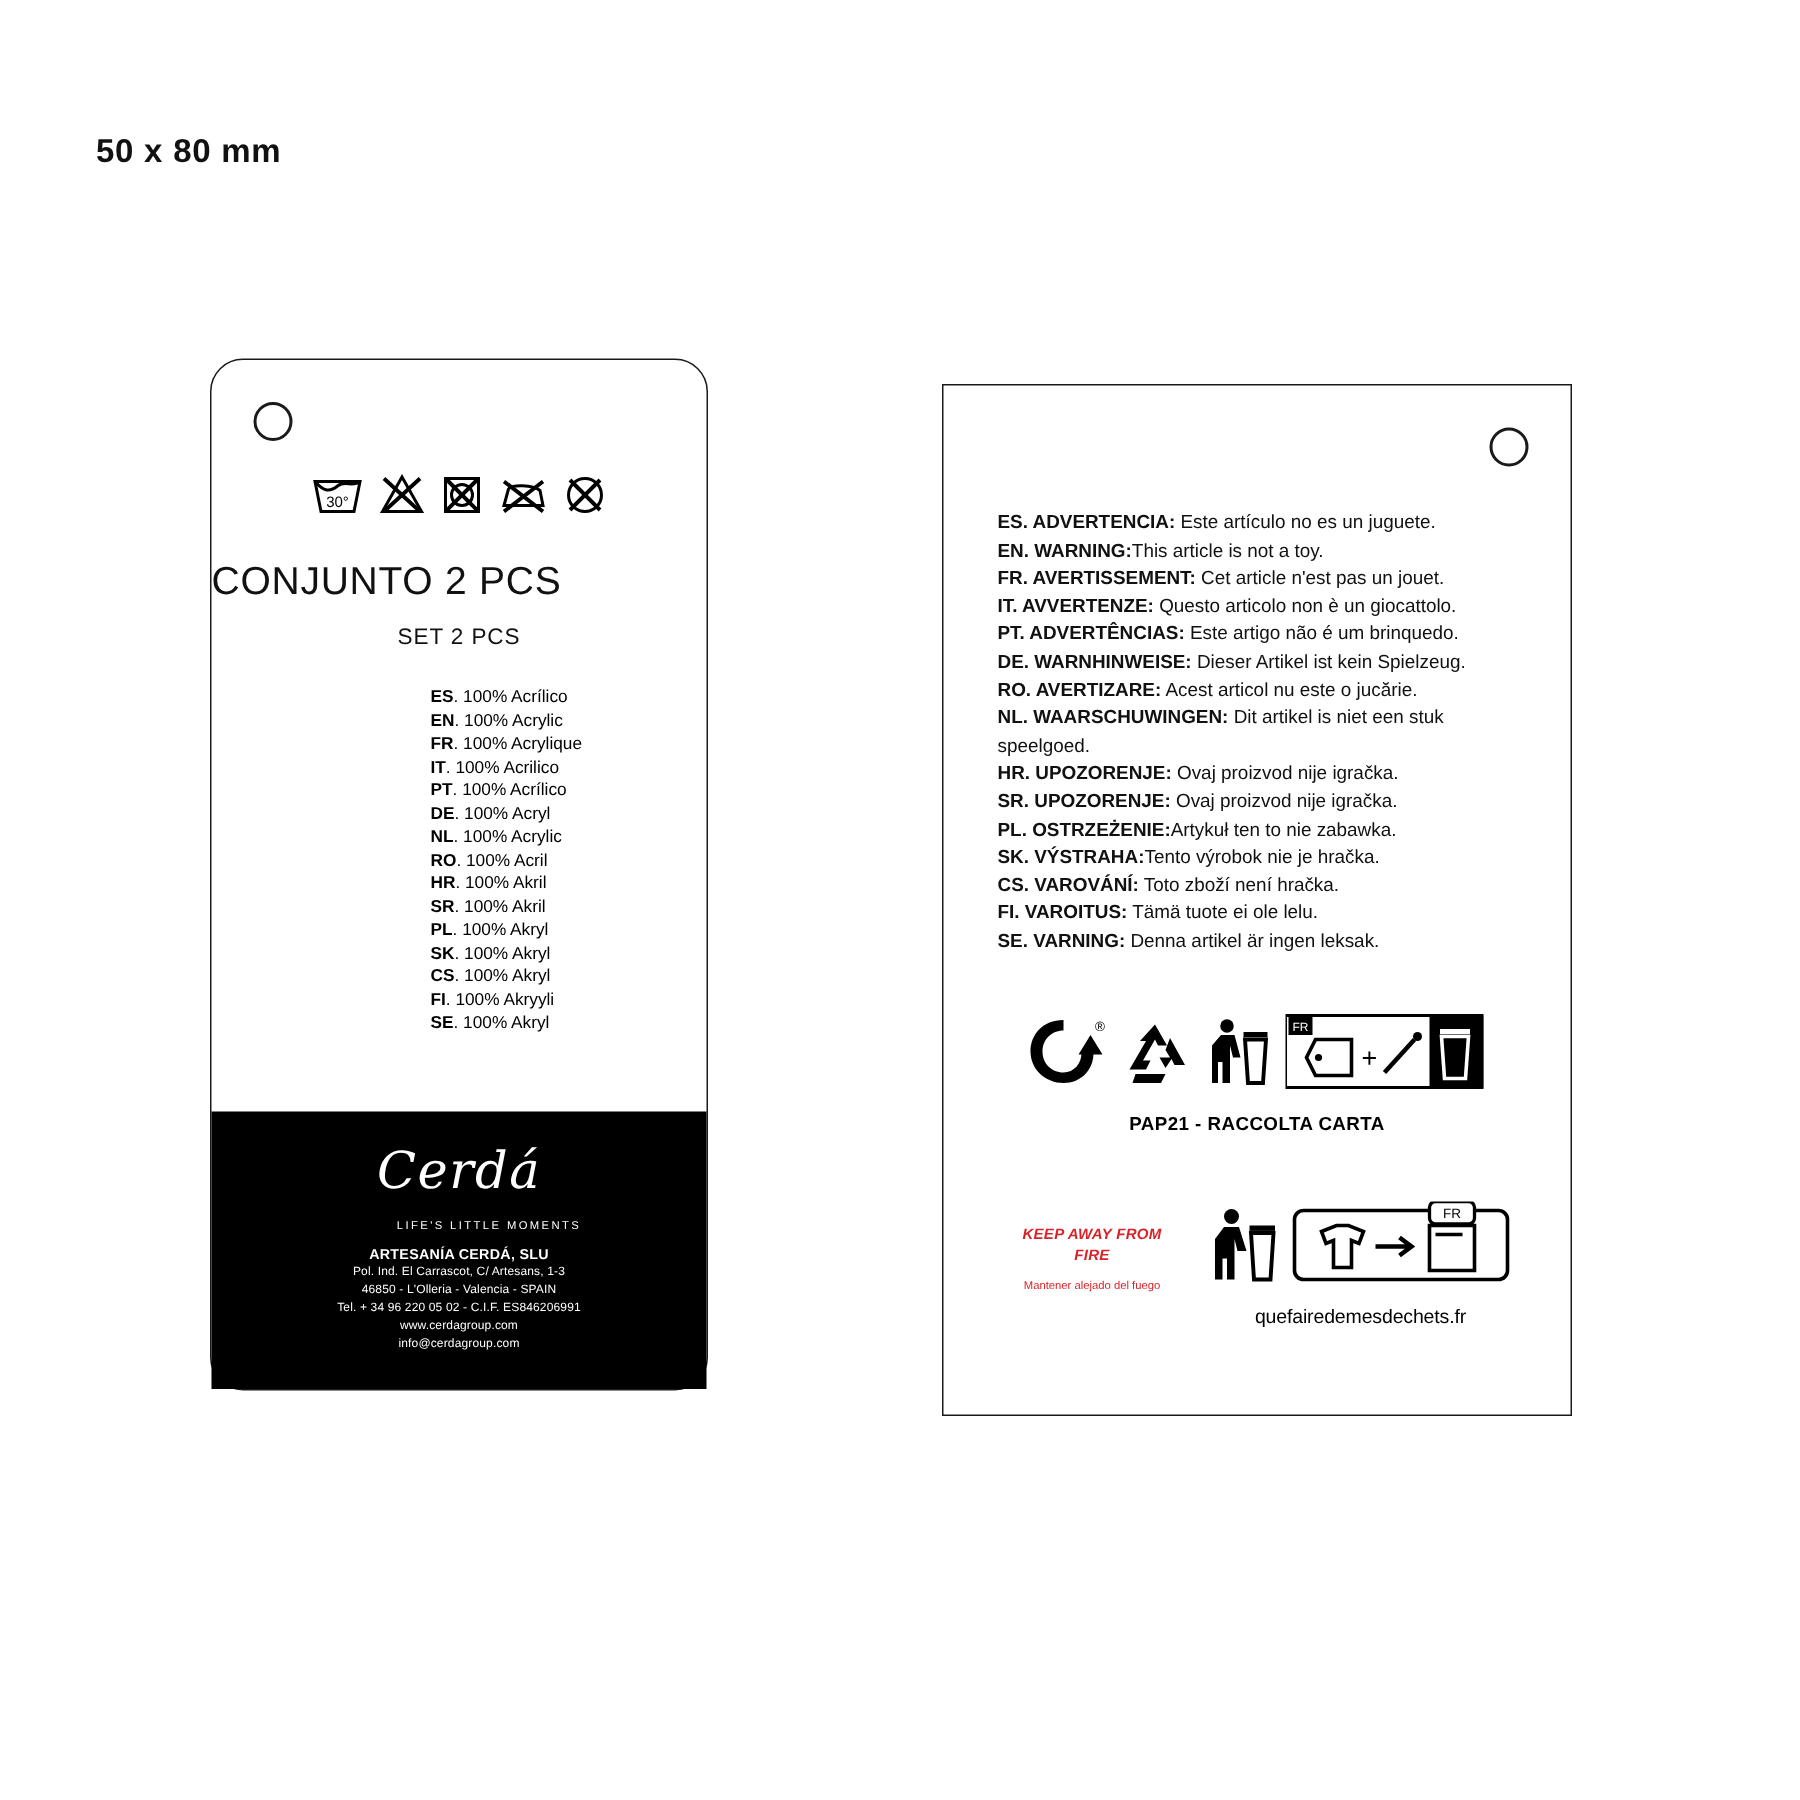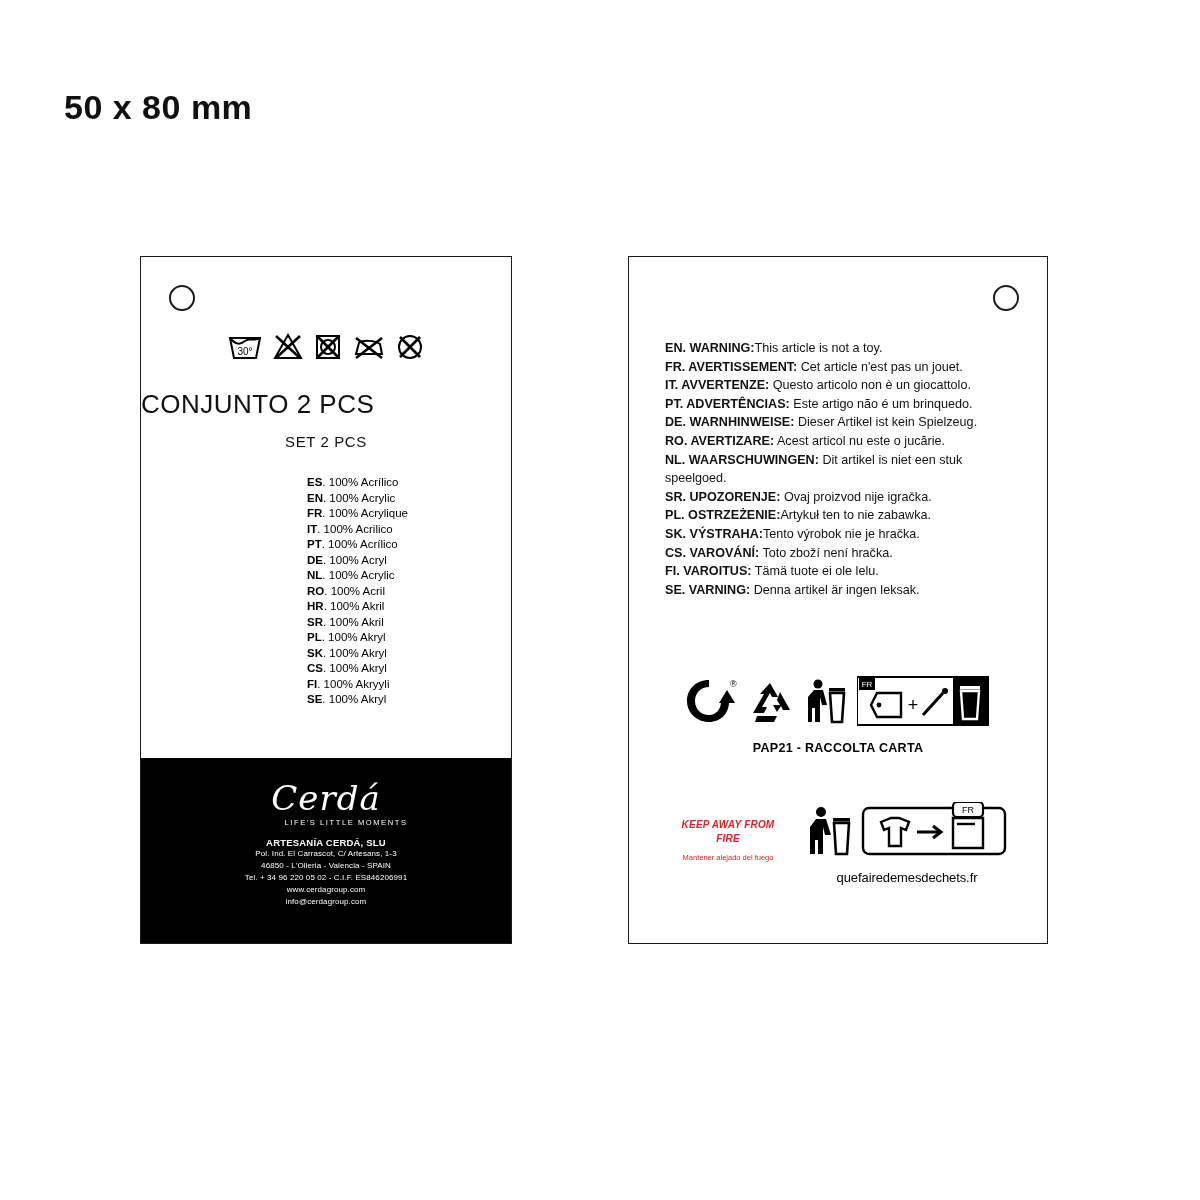--- a/index.html
+++ b/index.html
@@ -13,39 +13,40 @@
     position: relative;
     font-family: "Liberation Sans", sans-serif;
     color: #000000;
     overflow: hidden;
   }
 
   .size-title {
     position: absolute;
     left: 64px;
     top: 88px;
-    font-size: 34px;
+    font-size: 22px;
     font-weight: bold;
     letter-spacing: 0.5px;
     color: #111;
   }
 
   .tag {
     position: absolute;
     background: #ffffff;
     border: 1px solid #1a1a1a;
     box-sizing: border-box;
   }
 
   
   #front-tag {
     left: 140px;
-    top: 256px;
-    width: 372px;
+    top: 239px;
+    width: 332px;
     height: 688px;
+    border-radius: 22px;
   }
 
   .punch-hole {
     position: absolute;
     width: 26px;
     height: 26px;
     border: 2px solid #1a1a1a;
     border-radius: 50%;
     box-sizing: border-box;
   }
@@ -116,21 +117,21 @@
     margin-top: 22px;
     font-family: "DejaVu Serif", serif;
     font-style: italic;
     font-size: 34px;
     letter-spacing: 1px;
     line-height: 36px;
   }
   .brand-tagline {
     font-size: 7.5px;
     letter-spacing: 1.6px;
-    margin-top: 2px;
+    margin-top: 13px;
     text-transform: uppercase;
     padding-left: 40px;
   }
   .company-name {
     font-size: 9.5px;
     font-weight: bold;
     margin-top: 10px;
     letter-spacing: 0.2px;
   }
   .company-line {
@@ -306,27 +307,29 @@
     <div class="company-line">www.cerdagroup.com</div>
     <div class="company-line">info@cerdagroup.com</div>
   </div>
 </div>
 
 <div class="tag" id="back-tag">
 
   <div class="punch-hole"></div>
 
   <div class="warnings">
+    <div class="warning-row"><span class="w-lang">ES. ADVERTENCIA:</span><span> Este artículo no es un juguete.</span></div>
     <div class="warning-row"><span class="w-lang">EN. WARNING:</span><span>This article is not a toy.</span></div>
     <div class="warning-row"><span class="w-lang">FR. AVERTISSEMENT:</span><span> Cet article n'est pas un jouet.</span></div>
     <div class="warning-row"><span class="w-lang">IT. AVVERTENZE:</span><span> Questo articolo non è un giocattolo.</span></div>
     <div class="warning-row"><span class="w-lang">PT. ADVERTÊNCIAS:</span><span> Este artigo não é um brinquedo.</span></div>
     <div class="warning-row"><span class="w-lang">DE. WARNHINWEISE:</span><span> Dieser Artikel ist kein Spielzeug.</span></div>
     <div class="warning-row"><span class="w-lang">RO. AVERTIZARE:</span><span> Acest articol nu este o jucărie.</span></div>
     <div class="warning-row"><span class="w-lang">NL. WAARSCHUWINGEN:</span><span> Dit artikel is niet een stuk speelgoed.</span></div>
+    <div class="warning-row"><span class="w-lang">HR. UPOZORENJE:</span><span> Ovaj proizvod nije igračka.</span></div>
     <div class="warning-row"><span class="w-lang">SR. UPOZORENJE:</span><span> Ovaj proizvod nije igračka.</span></div>
     <div class="warning-row"><span class="w-lang">PL. OSTRZEŻENIE:</span><span>Artykuł ten to nie zabawka.</span></div>
     <div class="warning-row"><span class="w-lang">SK. VÝSTRAHA:</span><span>Tento výrobok nie je hračka.</span></div>
     <div class="warning-row"><span class="w-lang">CS. VAROVÁNÍ:</span><span> Toto zboží není hračka.</span></div>
     <div class="warning-row"><span class="w-lang">FI. VAROITUS:</span><span> Tämä tuote ei ole lelu.</span></div>
     <div class="warning-row"><span class="w-lang">SE. VARNING:</span><span> Denna artikel är ingen leksak.</span></div>
   </div>
 
   <div class="recycle-block">
     <div class="recycle-icons">

